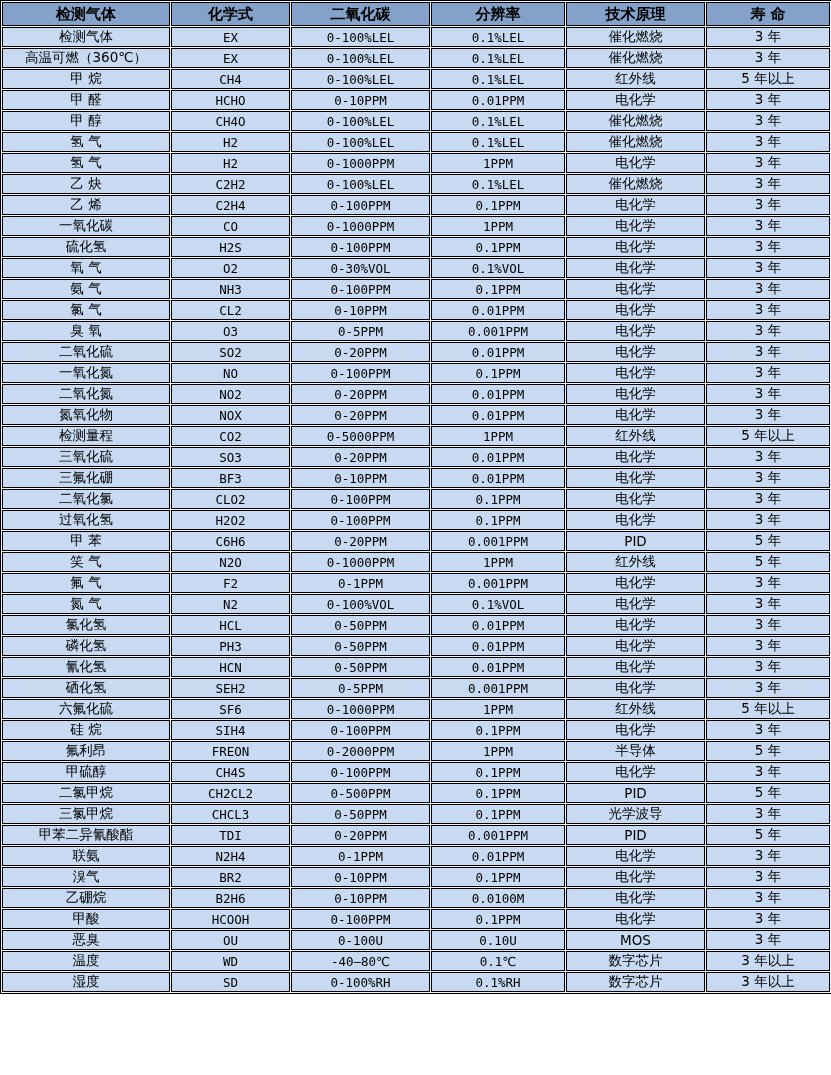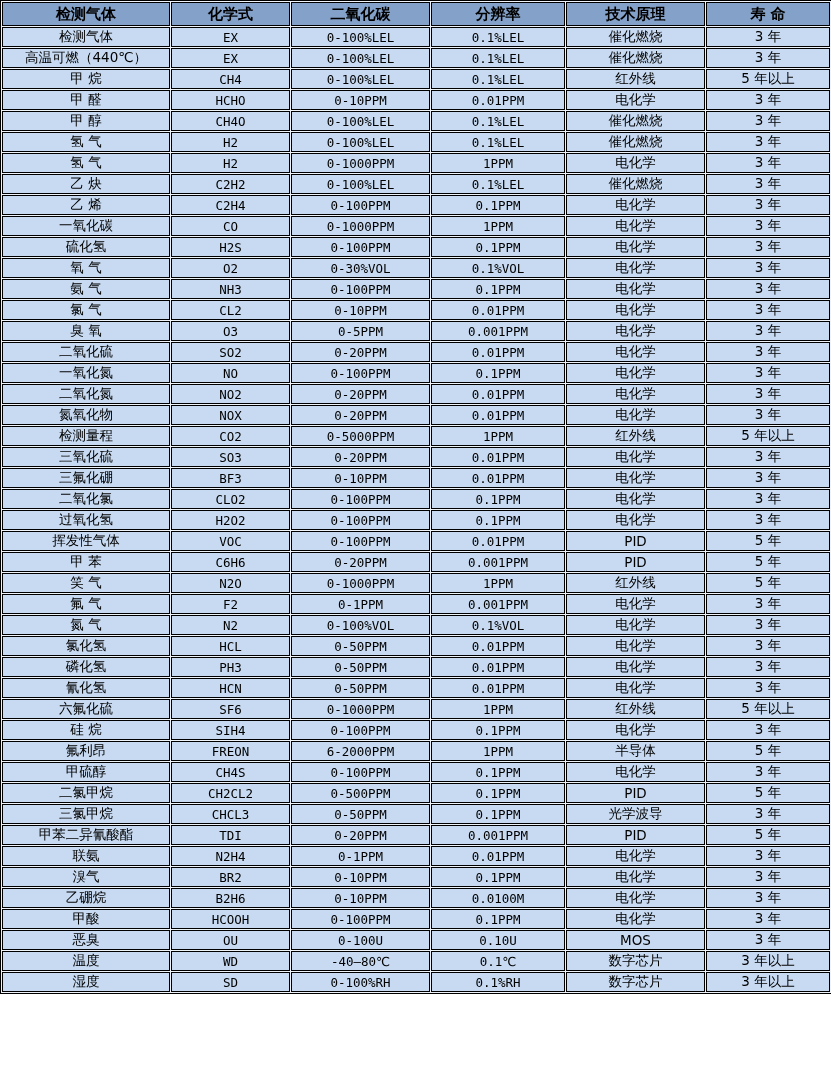--- a/index.html
+++ b/index.html
@@ -77,21 +77,21 @@
   <tbody>
       <tr>
     <td class="gas">检测气体</td>
     <td>EX</td>
     <td>0-100%LEL</td>
     <td>0.1%LEL</td>
     <td class="gas">催化燃烧</td>
     <td class="gas">3 年</td>
   </tr>
       <tr>
-    <td class="gas">高温可燃（440℃）</td>
+    <td class="gas">高温可燃（360℃）</td>
     <td>EX</td>
     <td>0-100%LEL</td>
     <td>0.1%LEL</td>
     <td class="gas">催化燃烧</td>
     <td class="gas">3 年</td>
   </tr>
       <tr>
     <td class="gas">甲 烷</td>
     <td>CH4</td>
     <td>0-100%LEL</td>
@@ -261,28 +261,20 @@
   </tr>
       <tr>
     <td class="gas">过氧化氢</td>
     <td>H2O2</td>
     <td>0-100PPM</td>
     <td>0.1PPM</td>
     <td class="gas">电化学</td>
     <td class="gas">3 年</td>
   </tr>
       <tr>
-    <td class="gas">挥发性气体</td>
-    <td>VOC</td>
-    <td>0-100PPM</td>
-    <td>0.01PPM</td>
-    <td class="gas">PID</td>
-    <td class="gas">5 年</td>
-  </tr>
-      <tr>
     <td class="gas">甲 苯</td>
     <td>C6H6</td>
     <td>0-20PPM</td>
     <td>0.001PPM</td>
     <td class="gas">PID</td>
     <td class="gas">5 年</td>
   </tr>
       <tr>
     <td class="gas">笑 气</td>
     <td>N2O</td>
@@ -325,39 +317,47 @@
   </tr>
       <tr>
     <td class="gas">氰化氢</td>
     <td>HCN</td>
     <td>0-50PPM</td>
     <td>0.01PPM</td>
     <td class="gas">电化学</td>
     <td class="gas">3 年</td>
   </tr>
       <tr>
+    <td class="gas">硒化氢</td>
+    <td>SEH2</td>
+    <td>0-5PPM</td>
+    <td>0.001PPM</td>
+    <td class="gas">电化学</td>
+    <td class="gas">3 年</td>
+  </tr>
+      <tr>
     <td class="gas">六氟化硫</td>
     <td>SF6</td>
     <td>0-1000PPM</td>
     <td>1PPM</td>
     <td class="gas">红外线</td>
     <td class="gas">5 年以上</td>
   </tr>
       <tr>
     <td class="gas">硅 烷</td>
     <td>SIH4</td>
     <td>0-100PPM</td>
     <td>0.1PPM</td>
     <td class="gas">电化学</td>
     <td class="gas">3 年</td>
   </tr>
       <tr>
     <td class="gas">氟利昂</td>
     <td>FREON</td>
-    <td>6-2000PPM</td>
+    <td>0-2000PPM</td>
     <td>1PPM</td>
     <td class="gas">半导体</td>
     <td class="gas">5 年</td>
   </tr>
       <tr>
     <td class="gas">甲硫醇</td>
     <td>CH4S</td>
     <td>0-100PPM</td>
     <td>0.1PPM</td>
     <td class="gas">电化学</td>

